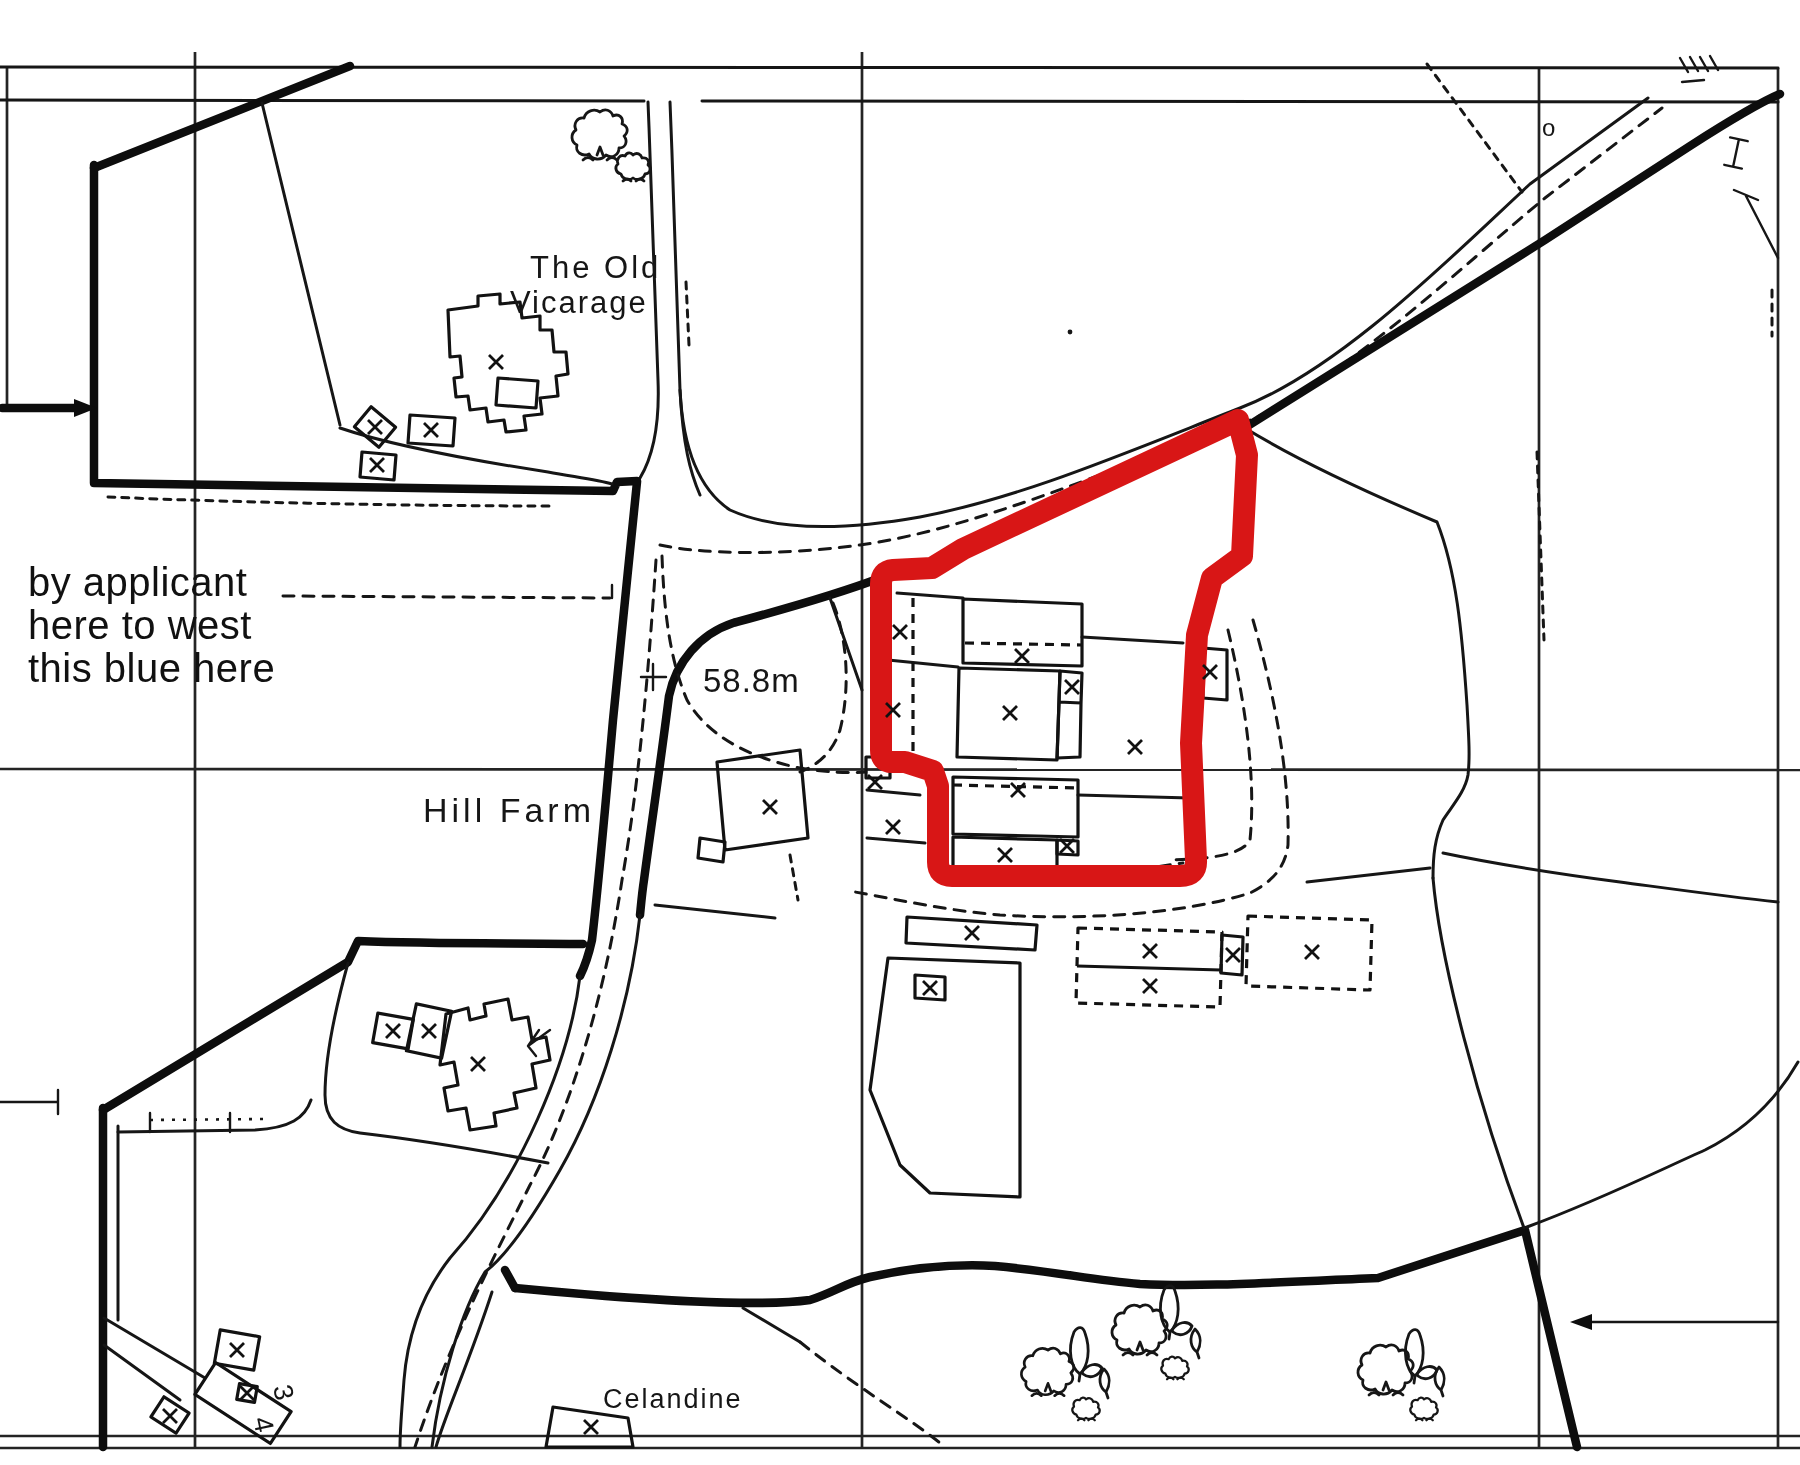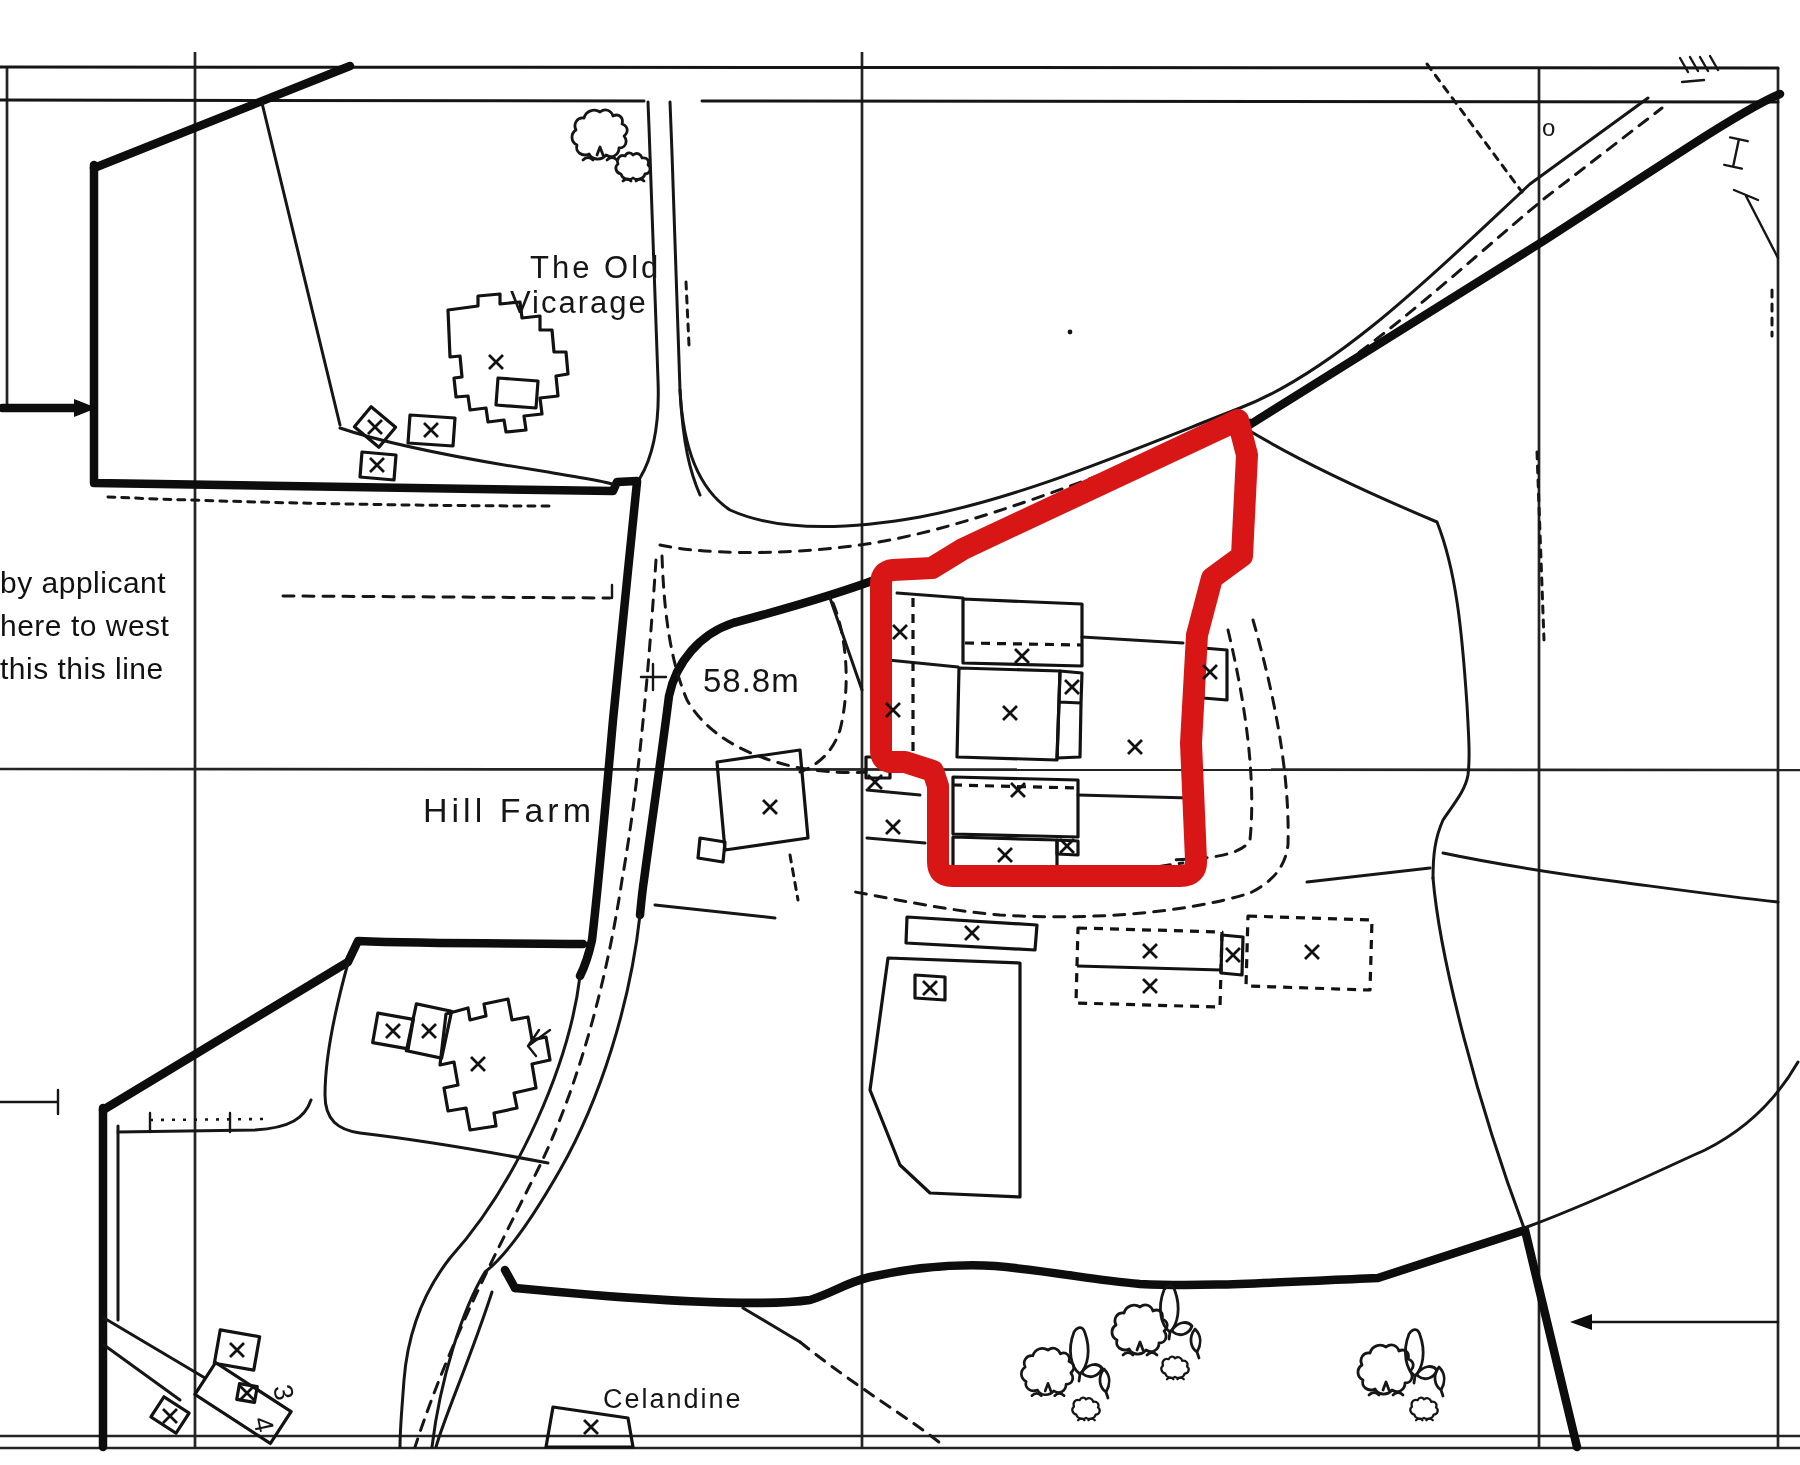--- a/index.html
+++ b/index.html
@@ -15,22 +15,22 @@
   .dashf  {stroke:#161616;stroke-width:3;fill:none;stroke-dasharray:7 7;stroke-linecap:round;}
   .dot    {stroke:#161616;stroke-width:2.6;fill:none;stroke-dasharray:3 8;}
   .bld    {stroke:#121212;stroke-width:3.2;fill:none;stroke-linejoin:round;}
   .blddash{stroke:#121212;stroke-width:3.2;fill:none;stroke-dasharray:9 7;stroke-linejoin:round;}
   .redline{stroke:#d81616;stroke-width:22;fill:none;stroke-linejoin:round;stroke-linecap:round;}
   .xmark  {stroke:#111;stroke-width:2.8;fill:none;}
   .tree   {stroke:#161616;stroke-width:2.8;fill:none;stroke-linecap:round;stroke-linejoin:round;}
   .maptext{fill:#161616;font-family:"Liberation Sans",sans-serif;}
   .arrowfill{fill:#0d0d0d;stroke:none;}
   
-  .note{position:absolute;left:0px;top:561px;color:#111;font-size:30px;line-height:43px;
-        letter-spacing:0.5px;white-space:nowrap;}
+  .note{position:absolute;left:0px;top:561px;color:#111;font-size:40px;line-height:43px;
+        letter-spacing:0.5px;white-space:nowrap;padding-left:28px;}
 </style>
 </head>
 <body>
 
 <div class="stage">
 
 <svg id="map-svg" width="1800" height="1465" viewBox="0 0 1800 1465">
 
   <defs>
     <g id="sym-tree" class="tree">
@@ -306,15 +306,15 @@
     <text class="maptext" x="603" y="1408" font-size="27" letter-spacing="2">Celandine</text>
     <text class="maptext" font-size="27" transform="translate(273,1387) rotate(78)">3</text>
     <text class="maptext" font-size="27" transform="translate(253,1419) rotate(78)">4</text>
     <text class="maptext" x="1542" y="136" font-size="24">o</text>
   </g>
 </svg>
 
   <div class="note">
     <div>by applicant</div>
     <div>here to west</div>
-    <div>this this line</div>
+    <div>this blue here</div>
   </div>
 </div>
 
 </body></html>

